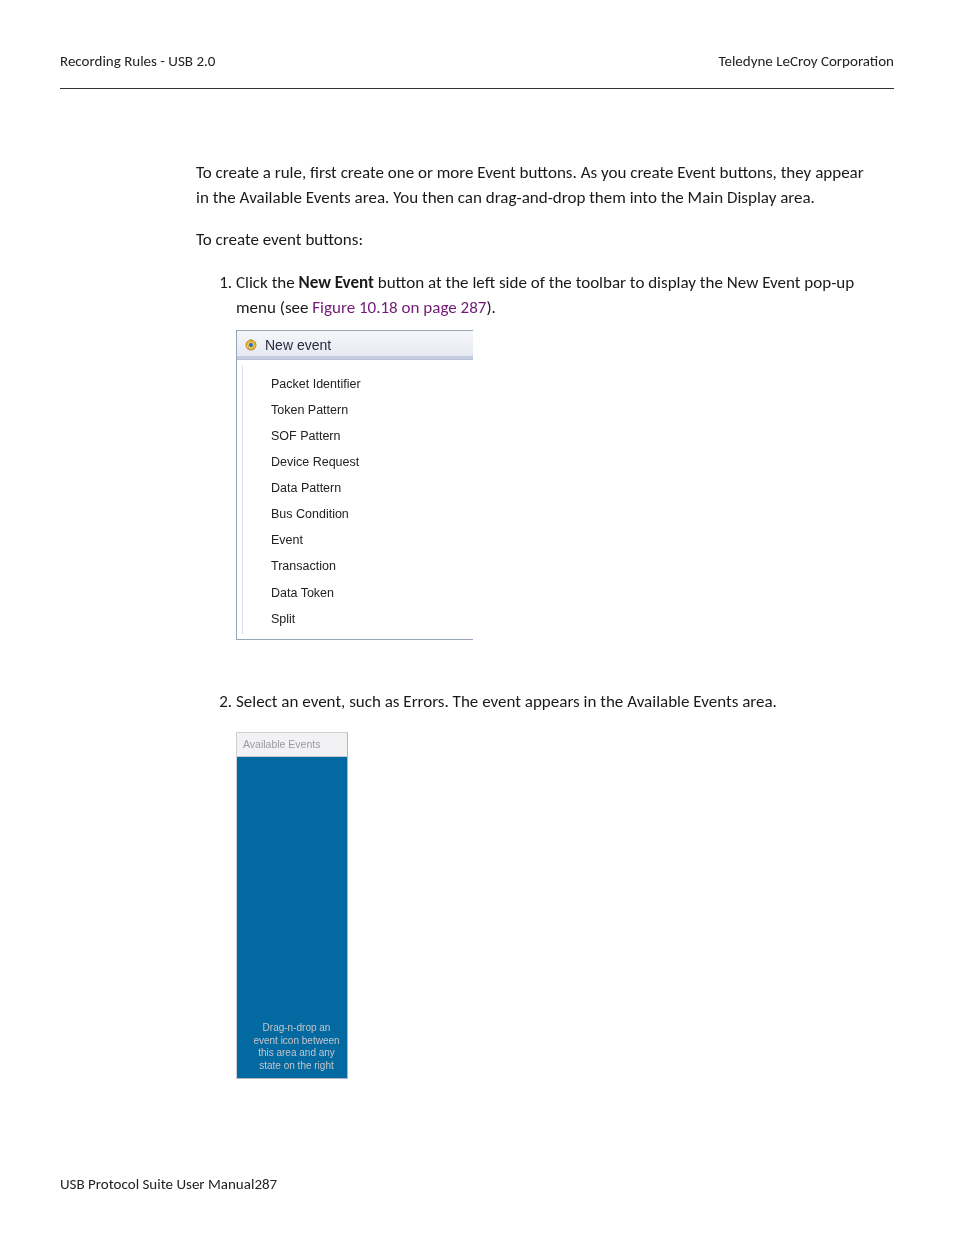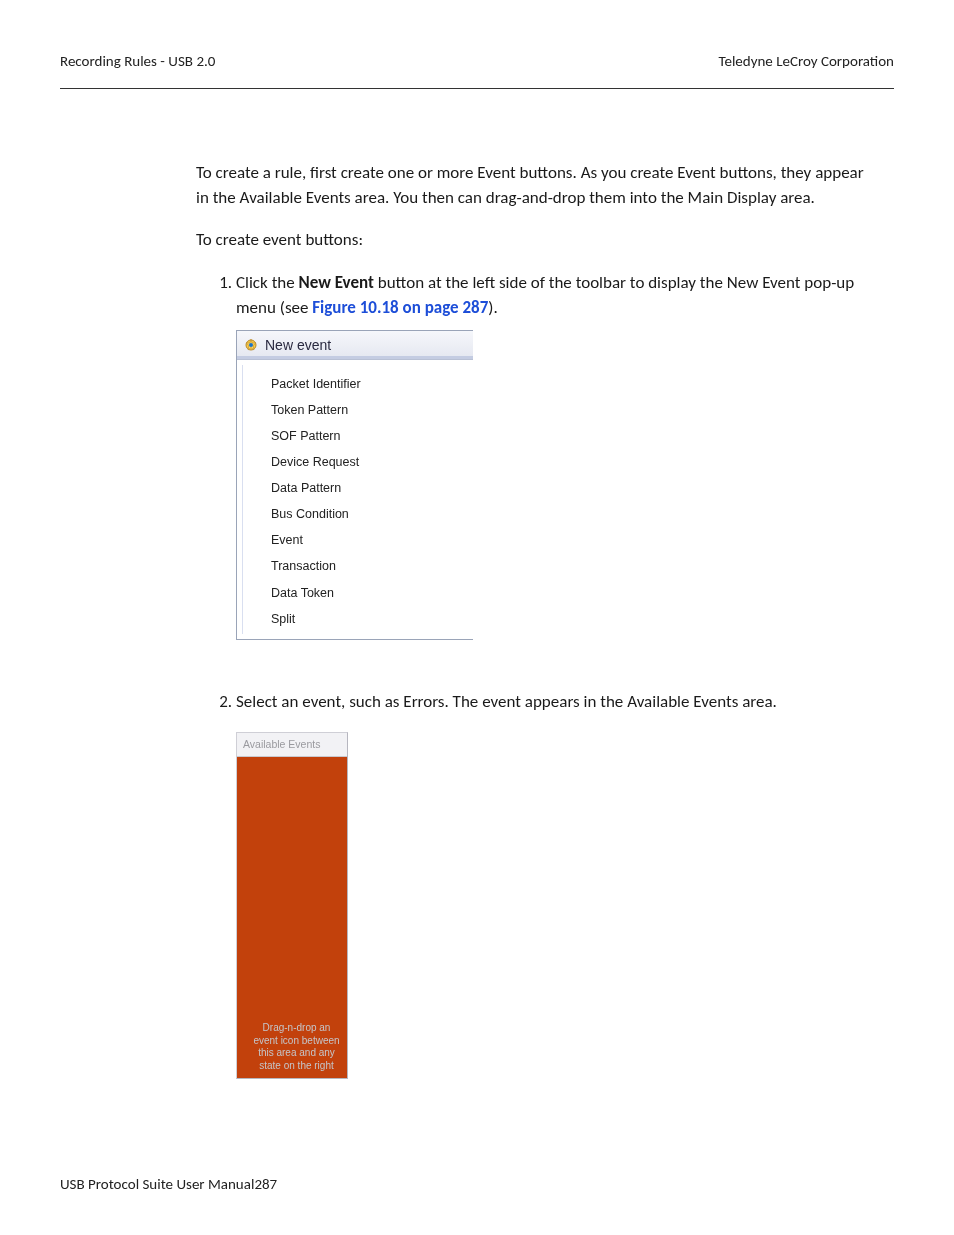--- a/index.html
+++ b/index.html
@@ -39,21 +39,21 @@
     margin: 0 0 18px 0;
   }
   ol.steps {
     margin: 0;
     padding-left: 40px;
   }
   ol.steps > li {
     margin-bottom: 14px;
   }
   .bold { font-weight: 600; }
-  .link { color: #1d4ed8; font-weight: bold; }
+  .link { color: #701a75; }
 
   
   .newevent-box {
     width: 236px;
     border: 1px solid #9aa4b8;
     border-right: none;
     background: #fff;
     font-family: Tahoma, Verdana, Arial, sans-serif;
     font-size: 12.5px;
     color: #222;
@@ -84,21 +84,21 @@
     border-left: 1px solid #d9dff0;
   }
   .newevent-list li {
     padding: 4px 10px 4px 28px;
   }
 
   
   .avail-box {
     width: 110px;
     height: 345px;
-    background: #c2410c;
+    background: #0369a1;
     border: 1px solid #cfcfd6;
     border-right-color: #b6b6bf;
     border-bottom-color: #b6b6bf;
     position: relative;
     font-family: Tahoma, Verdana, Arial, sans-serif;
     margin-top: 18px;
   }
   .avail-title {
     font-size: 10.5px;
     color: #9a9a9f;

